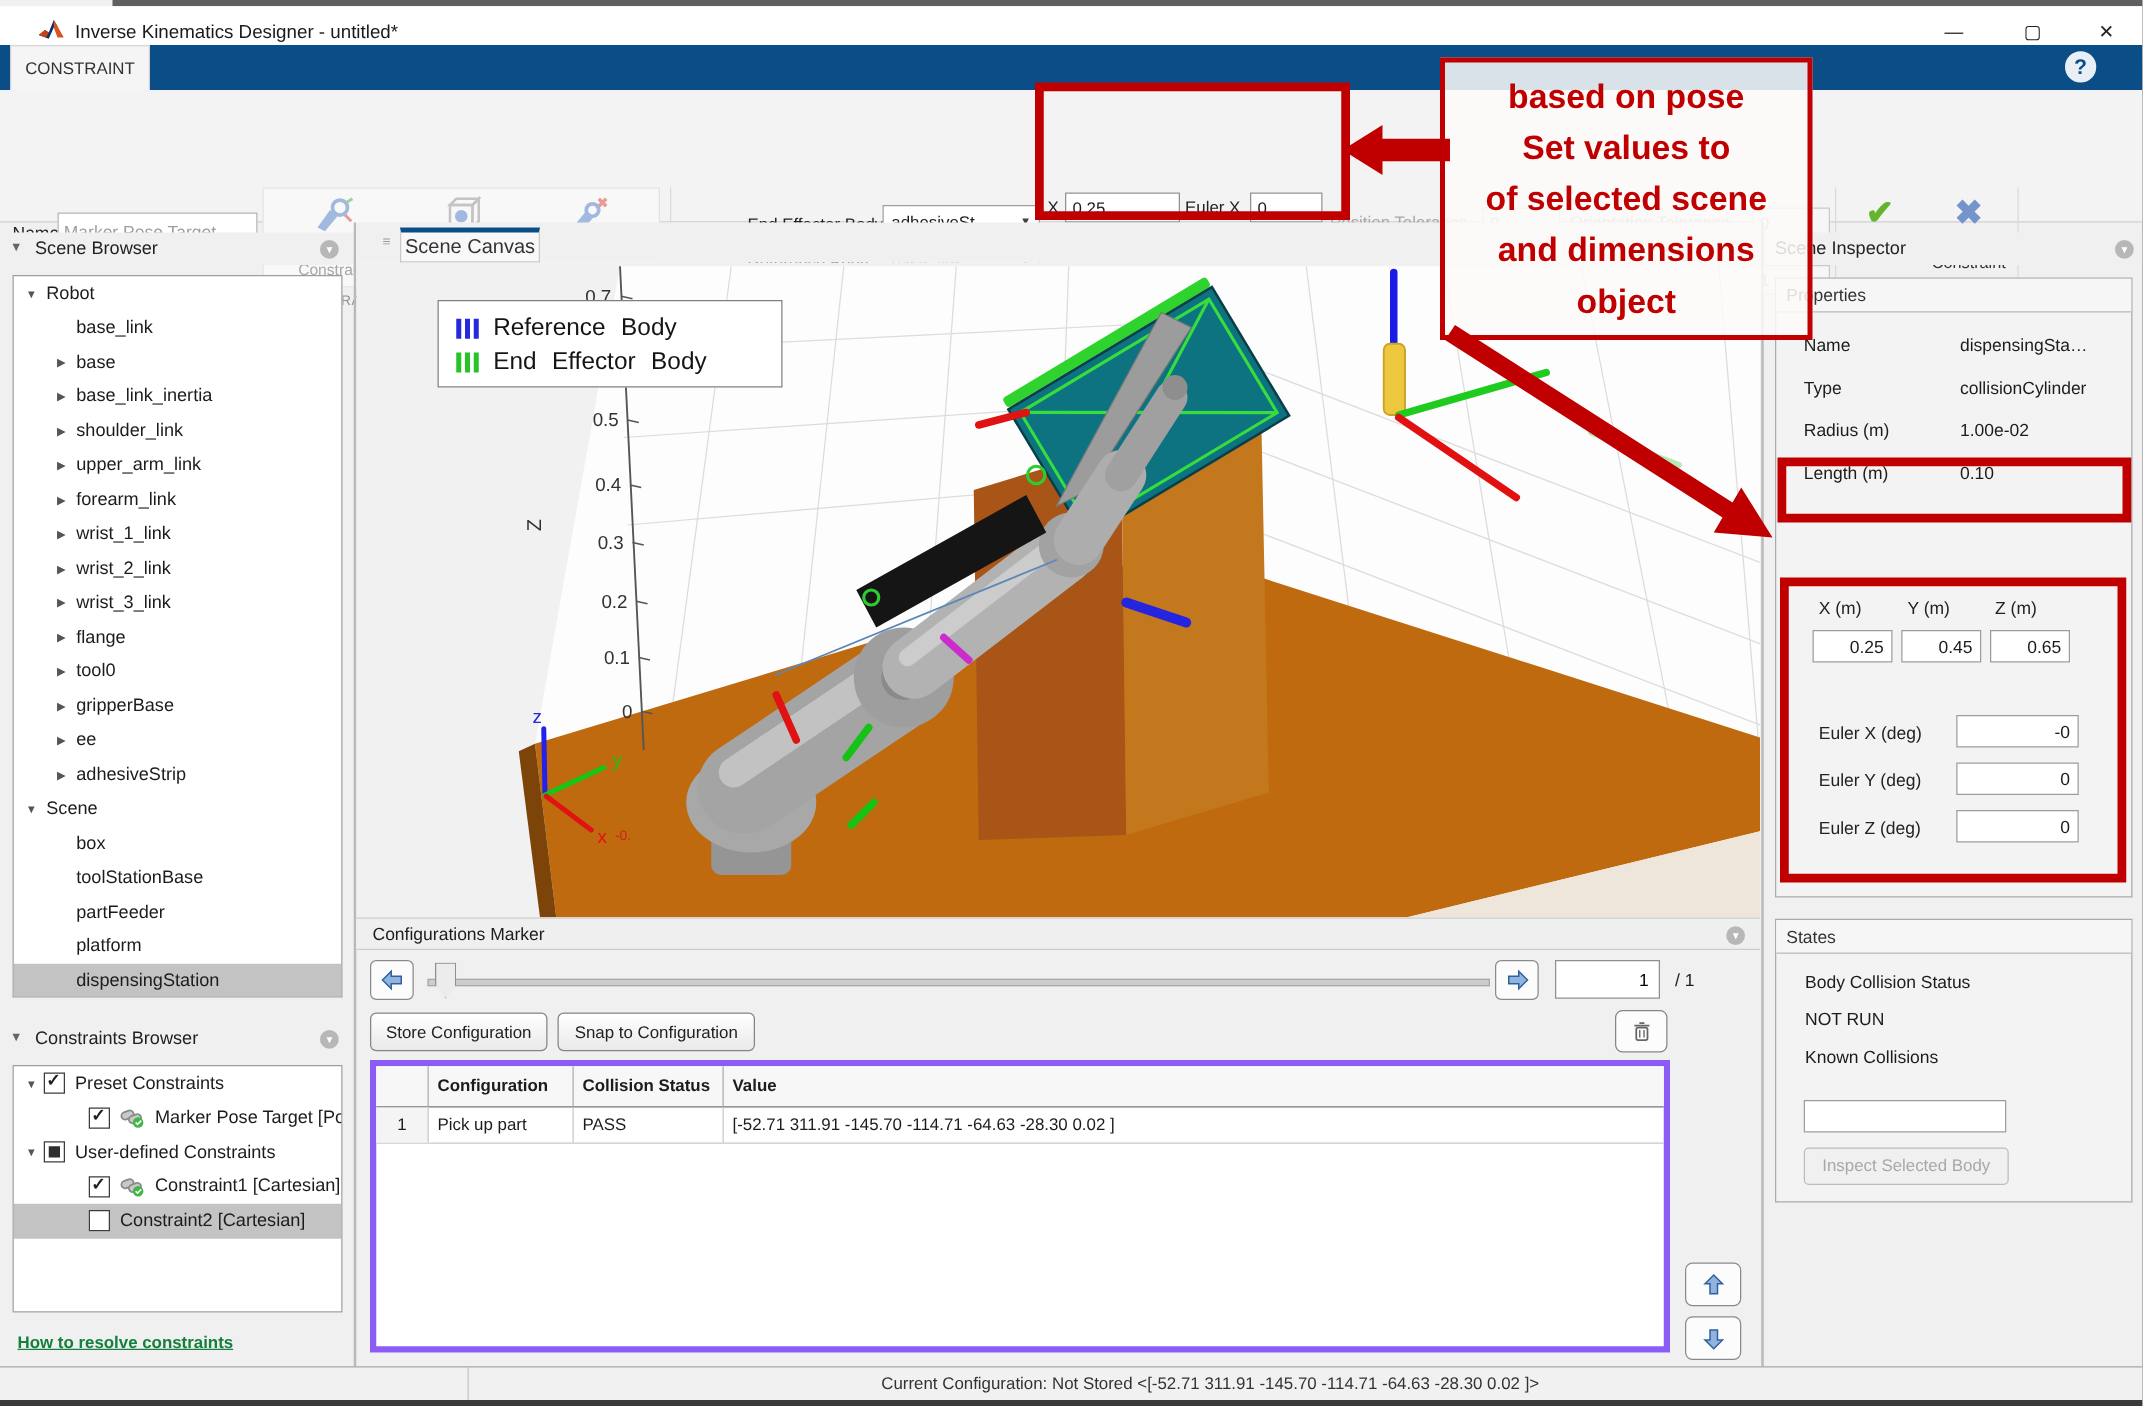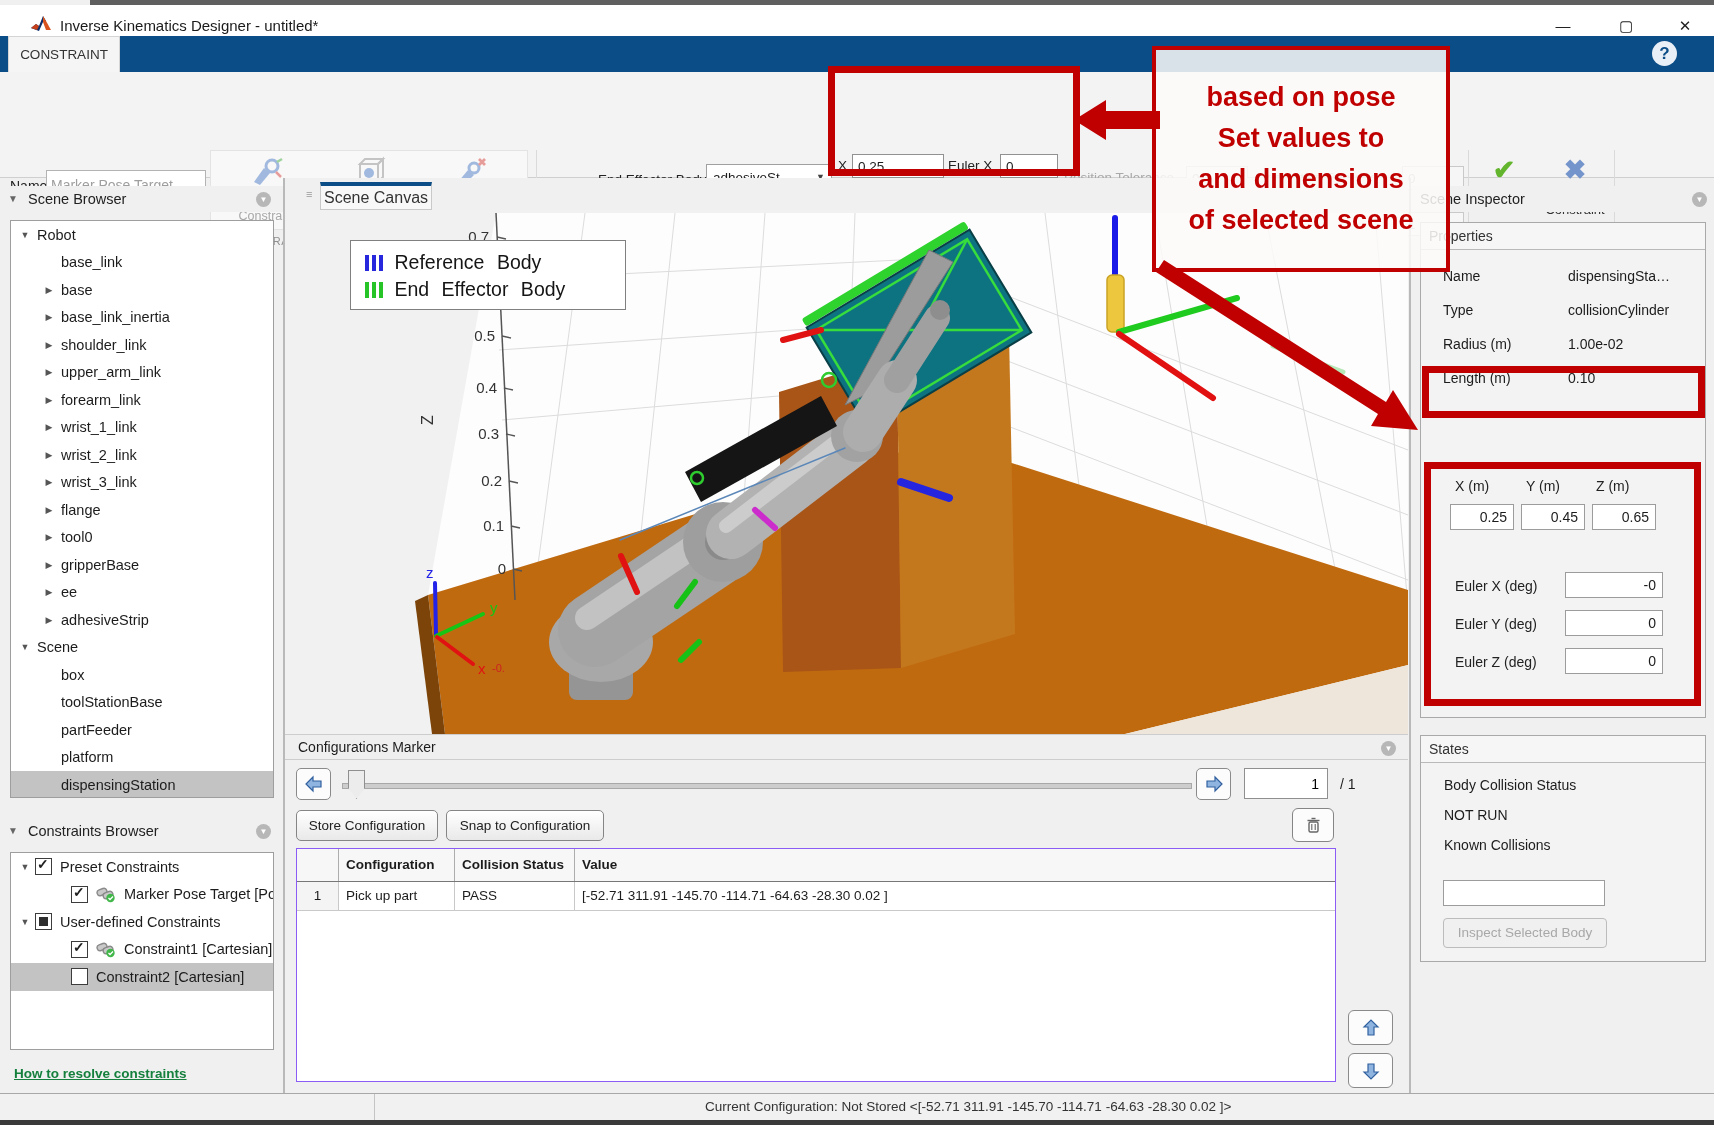--- a/index.html
+++ b/index.html
@@ -98,21 +98,21 @@
   #slider-thumb{position:absolute;left:348px;top:770px;width:15px;height:27px;background:#ececec;border:1px solid #8f8f8f;
      clip-path:polygon(0 0,100% 0,100% 62%,50% 100%,0 62%);}
   #cfg-index{position:absolute;left:1244px;top:768px;width:84px;height:31px;border:1px solid #8f8f8f;background:#fff;
      font-size:14px;text-align:right;padding:0 8px;box-sizing:border-box;font-family:"Liberation Sans",sans-serif;}
   #cfg-total{position:absolute;left:1340px;top:776px;font-size:14px;}
   .pushbtn{position:absolute;top:810px;height:31px;border:1.3px solid #858585;border-radius:5px;
      background:linear-gradient(#ffffff,#e9e9e9);font-size:13.5px;color:#222;text-align:center;line-height:29px;box-sizing:border-box;}
   #store-btn{left:296px;width:142px;} #snap-btn{left:446px;width:158px;}
   #trash-btn{position:absolute;left:1292px;top:808px;width:42px;height:34px;border:1.3px solid #858585;border-radius:6px;
      background:#fcfcfc;display:flex;align-items:center;justify-content:center;box-sizing:border-box;}
-  #cfg-table{position:absolute;left:296px;top:848px;width:1040px;height:234px;background:#fff;border:1px solid #8b5cf6;box-sizing:border-box;}
+  #cfg-table{position:absolute;left:296px;top:848px;width:1040px;height:234px;background:#fff;border:5px solid #8b5cf6;box-sizing:border-box;}
   .hrow{display:flex;height:32px;border-bottom:1.5px solid #777;background:#f7f7f7;}
   .hrow div{font-size:13.5px;font-weight:bold;line-height:32px;padding-left:7px;border-right:1px solid #adadad;box-sizing:border-box;overflow:hidden;}
   .drow{display:flex;height:28px;border-bottom:1px solid #c9c9c9;}
   .drow div{font-size:13.5px;line-height:28px;padding-left:7px;border-right:1px solid #c9c9c9;box-sizing:border-box;white-space:nowrap;overflow:hidden;}
   .c0{width:42px;flex:none;text-align:center;padding-left:0 !important;}
   .drow .c0{background:#f4f4f4;}
   .c1{width:116px;flex:none;} .c2{width:120px;flex:none;} .c3{flex:1;border-right:none !important;}
   #row-up{left:1348px;top:1010px;width:45px;height:35px;border-radius:6px;}
   #row-down{left:1348px;top:1053px;width:45px;height:35px;border-radius:6px;}
   
@@ -634,22 +634,23 @@
 
   <div id="red-rect1"></div>
   <div id="red-rect2"></div>
   <div id="red-rect3"></div>
   <svg id="arrow-left" width="92" height="48" viewBox="0 0 92 48">
     <polygon points="4,24 36,4 36,15 90,15 90,33 36,33 36,44" fill="#c00000"></polygon>
   </svg>
   <div id="annotation-box">
     <div>based on pose</div>
     <div>Set values to</div>
+    <div>of selected scene</div>
     <div>and dimensions</div>
-    <div>of selected scene</div>
+    <div>object</div>
   </div>
   <svg id="arrow-diag" width="310" height="184" viewBox="0 0 310 184">
     <polygon points="34,0 256,142 263,130 288,170 241,166 248,154 26,12" fill="#c00000"></polygon>
   </svg>
 
   <div id="statusbar">
     
     
   </div>
   <div id="status-div"></div>

